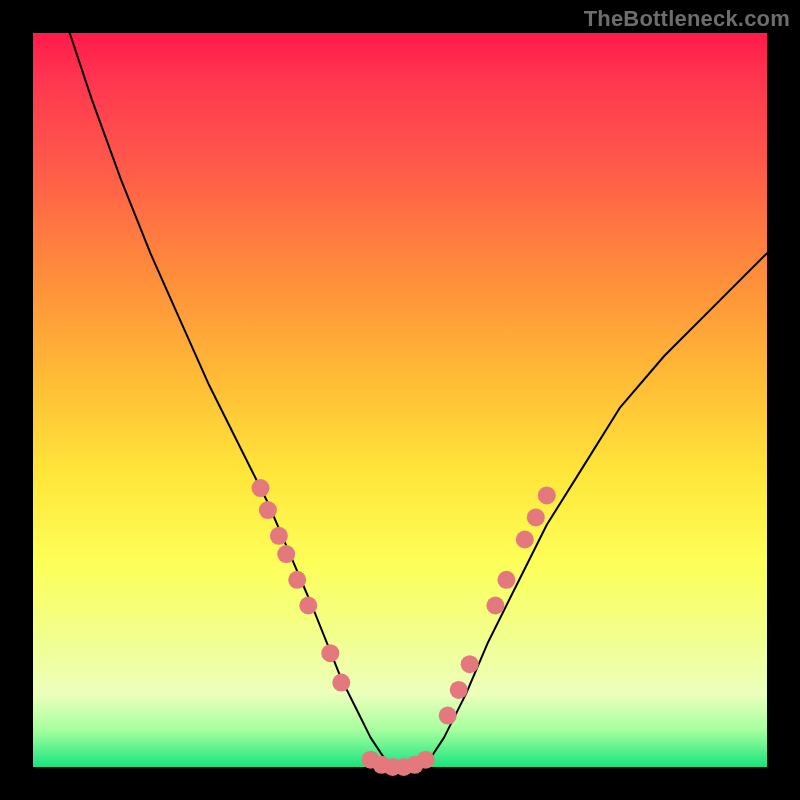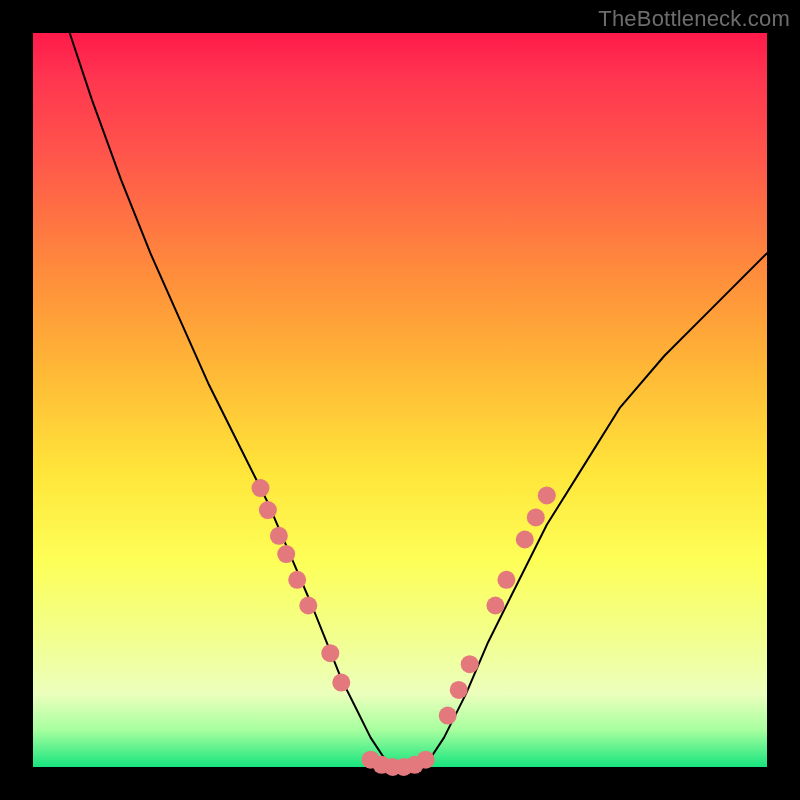--- a/index.html
+++ b/index.html
@@ -44,21 +44,21 @@
     height: 734px;
     overflow: visible;
   }
   .watermark {
     position: absolute;
     top: 6px;
     right: 10px;
     color: #6d6d6d;
     font-size: 22px;
     letter-spacing: 0.2px;
-    font-weight: 400;
+    font-weight: 700;
   }
 </style>
 </head>
 <body>
 
 <div class="stage">
   <div class="watermark">TheBottleneck.com</div>
   <div class="plot">
     <svg id="chart-svg" viewBox="0 0 734 734">
         <path d="M36.7 0.0 L58.7 66.1 L88.1 146.8 L117.4 220.2 L146.8 286.3 L176.2 352.3 L205.5 411.0 L234.9 469.8 L256.9 521.1 L278.9 572.5 L293.6 609.2 L308.3 645.9 L323.0 675.3 L337.6 704.6 L352.3 726.7 L367.0 734.0 L381.7 734.0 L396.4 726.7 L411.0 704.6 L433.1 660.6 L455.1 609.2 L484.4 550.5 L513.8 491.8 L550.5 433.1 L587.2 374.3 L631.2 323.0 L675.3 278.9 L734.0 220.2" fill="none" stroke="#000" stroke-width="2" stroke-linecap="round" stroke-linejoin="round"></path>

